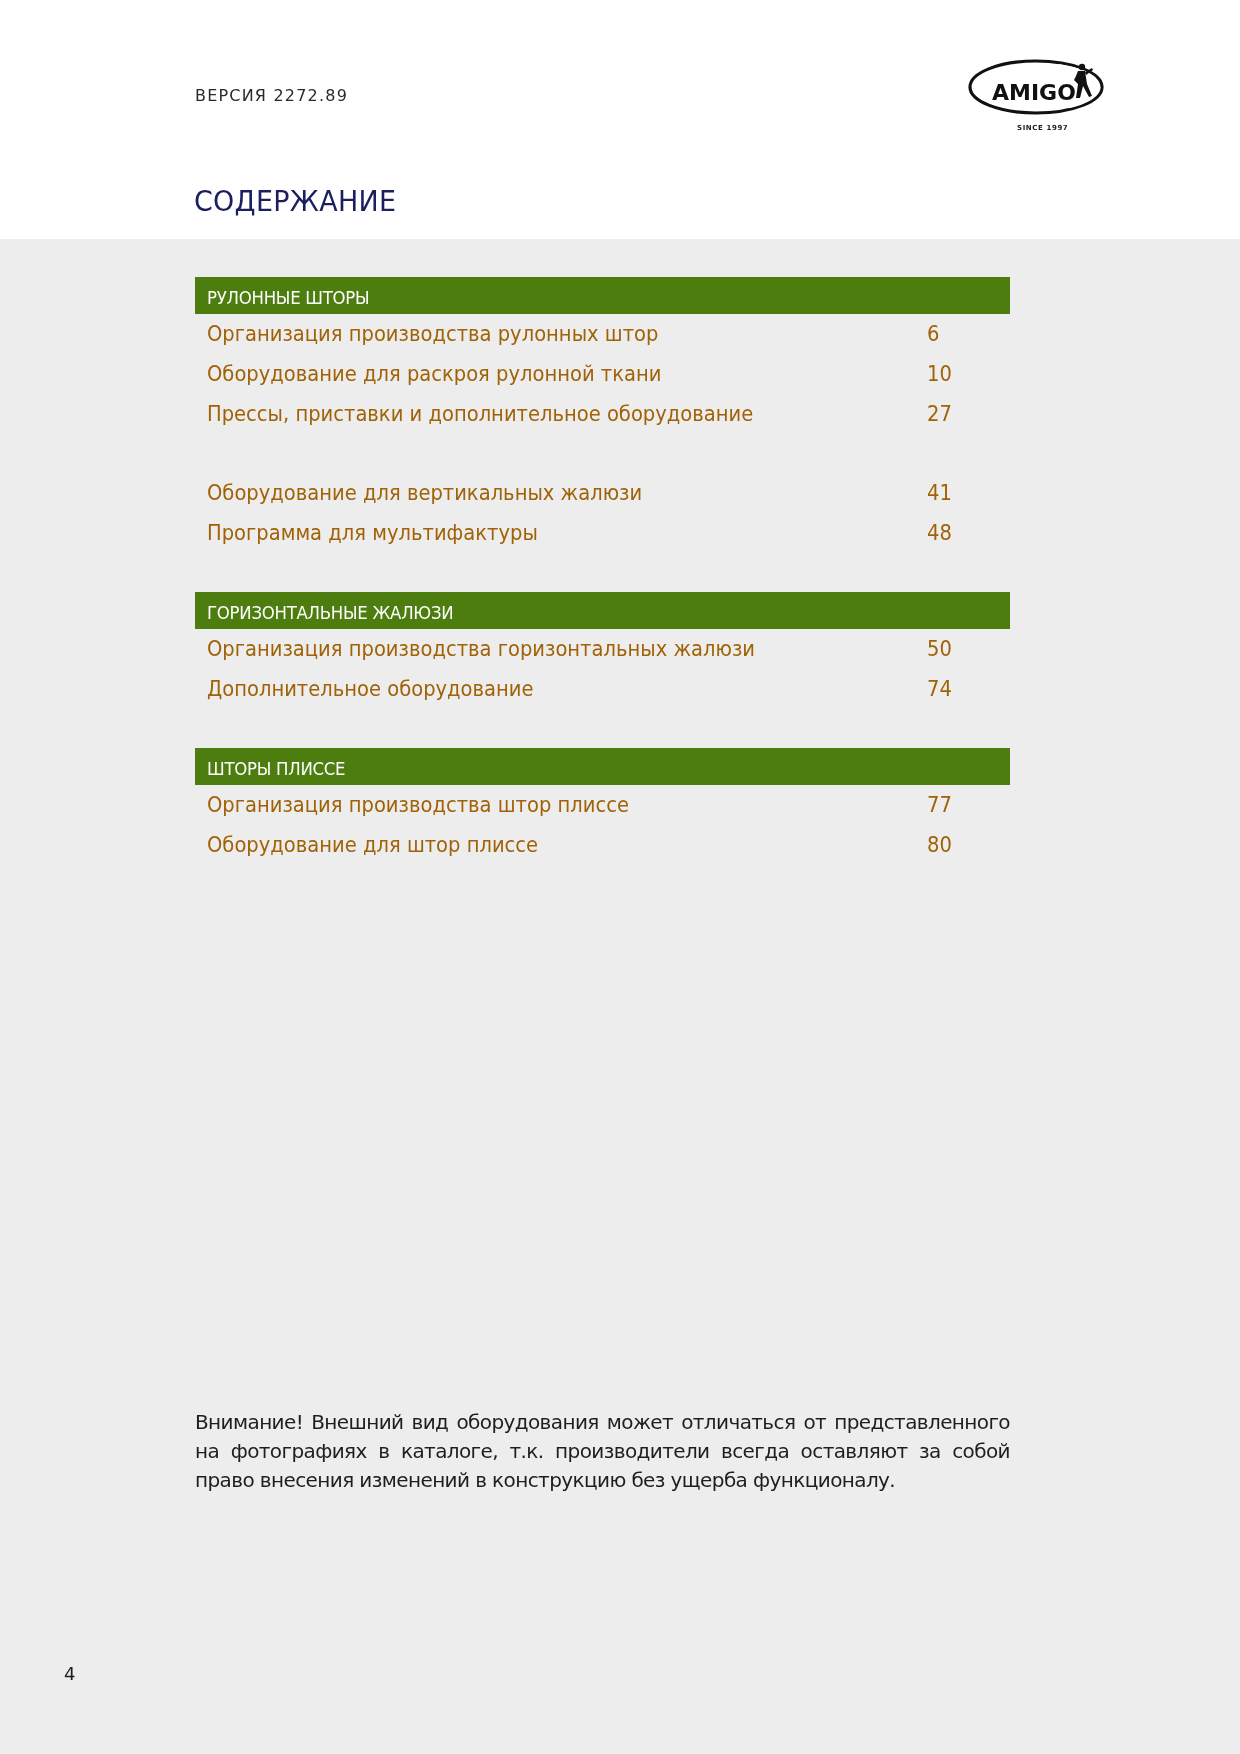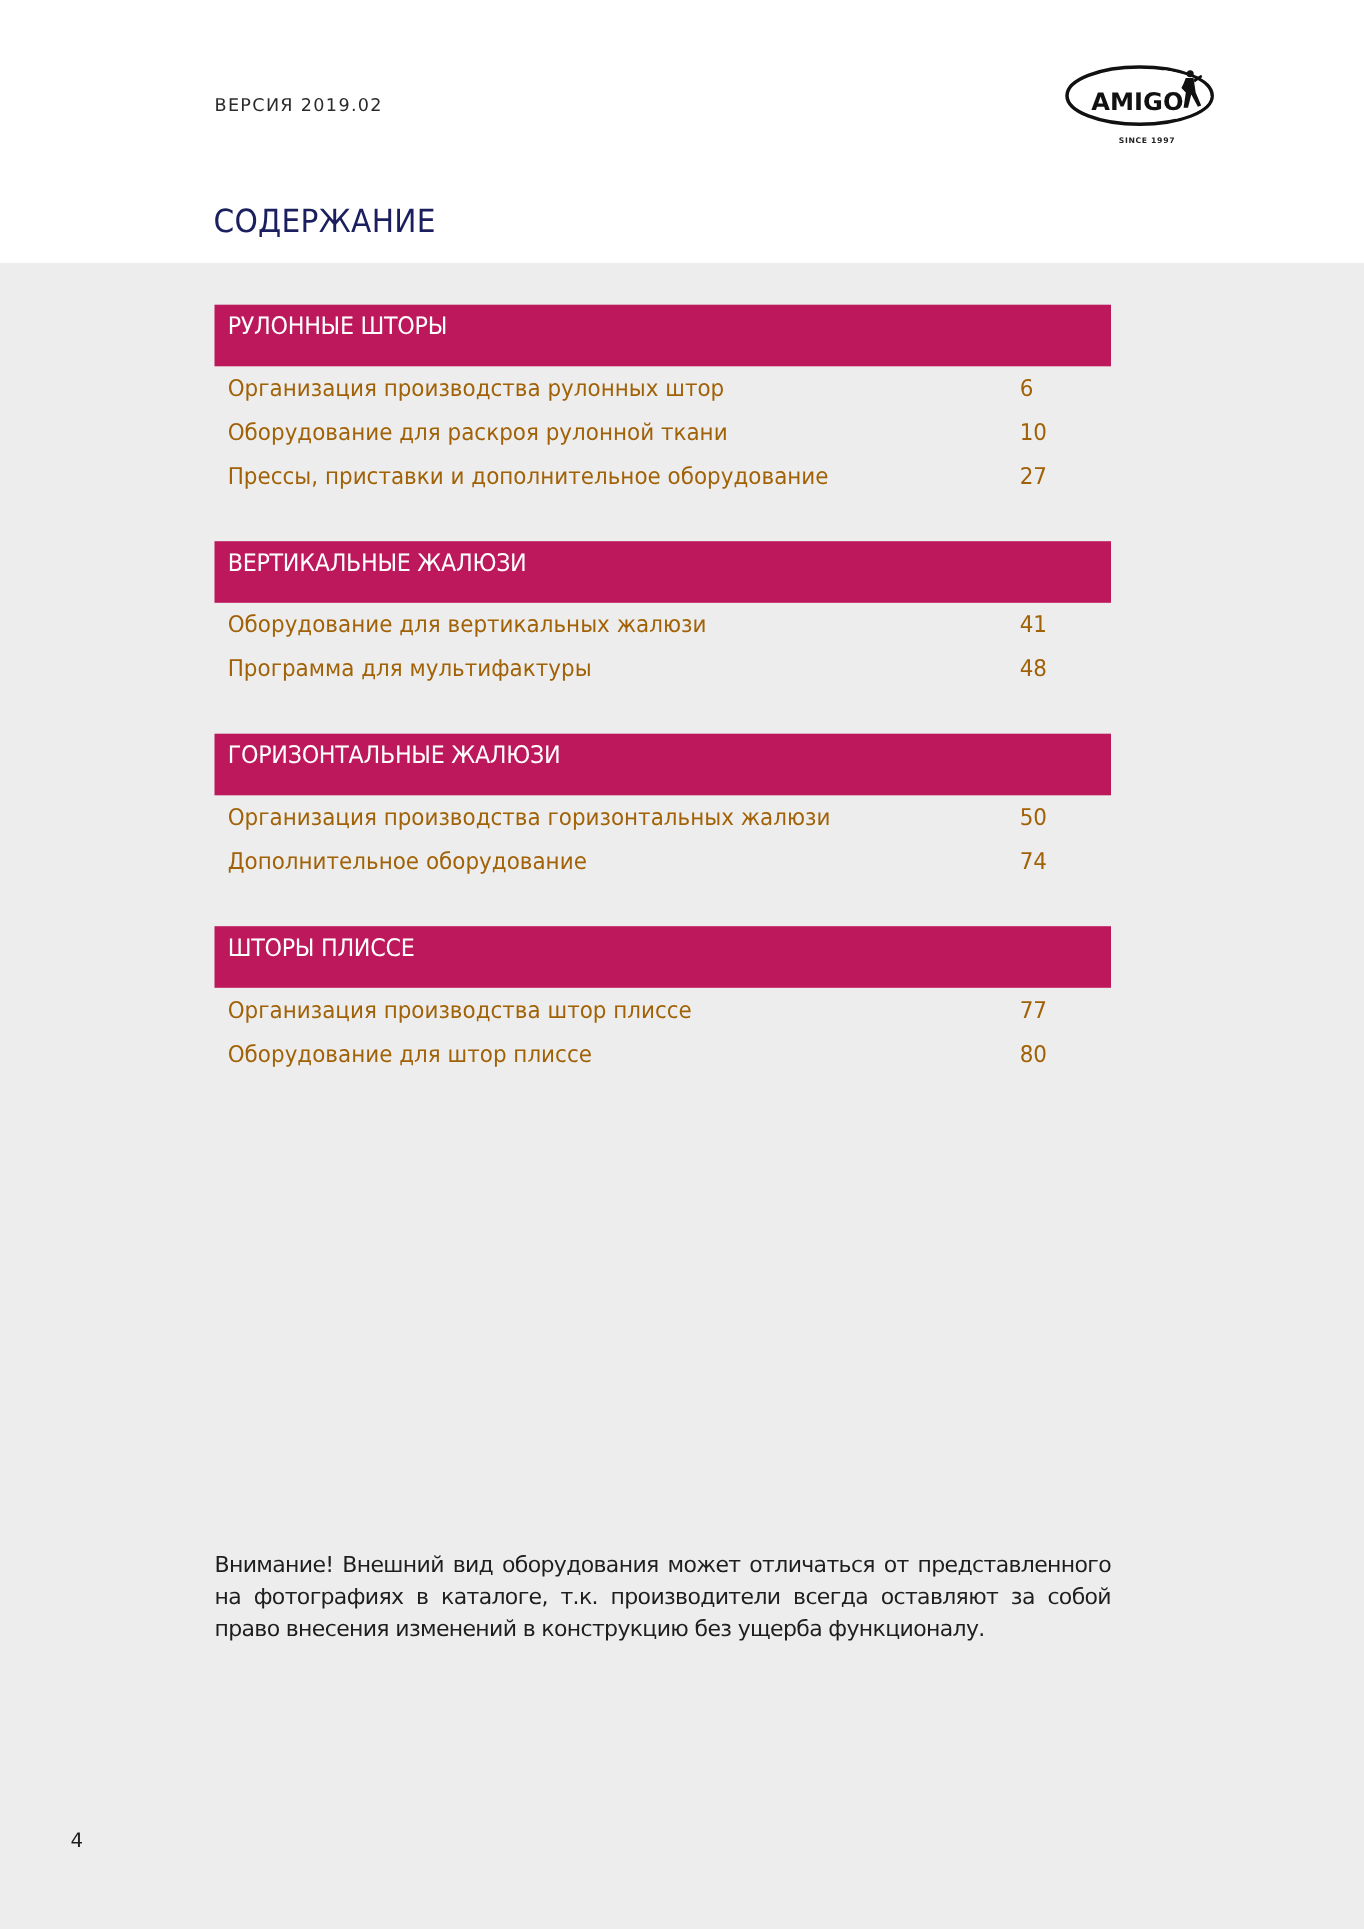--- a/index.html
+++ b/index.html
@@ -24,22 +24,22 @@
       transform: scaleX(0.93); transform-origin: left top;
     }
     .logo {
       position: absolute; left: 968px; top: 58px; width: 142px; height: 84px;
     }
     .logo svg { width: 142px; height: 84px; display: block; }
 
     .toc { position: absolute; left: 195px; top: 277px; width: 815px; }
     .section { margin-bottom: 39px; }
     .sec-head {
-      height: 56px; background: #be185d; color: #ffffff;
-      font-size: 22px; line-height: 41px; padding-left: 12px;
+      height: 37px; background: #4d7c0f; color: #ffffff;
+      font-size: 18px; line-height: 41px; padding-left: 12px;
       letter-spacing: -0.3px;
       white-space: nowrap;
     }
     .sec-head span { display: inline-block; transform: scaleX(0.92); transform-origin: left center; }
     .row {
       position: relative; height: 40px; line-height: 40px;
       font-size: 21px; color: #a16207; white-space: nowrap;
     }
     .row .label {
       position: absolute; left: 12px; top: 0;
@@ -57,21 +57,21 @@
     }
     .page-num {
       position: absolute; left: 64px; top: 1663px;
       font-size: 18px; color: #1e1e1e;
     }
   </style>
 </head>
 <body>
 
 <div class="top">
-  <div class="version">ВЕРСИЯ 2019.02</div>
+  <div class="version">ВЕРСИЯ 2272.89</div>
   <div class="title">СОДЕРЖАНИЕ</div>
   <div class="logo">
     <svg viewBox="0 0 142 84">
       <ellipse cx="68" cy="29" rx="66" ry="26" fill="none" stroke="#111" stroke-width="3.2"></ellipse>
       <ellipse cx="68" cy="29" rx="64" ry="24" fill="none" stroke="#ffffff" stroke-width="1.2" stroke-dasharray="40 200"></ellipse>
       <text x="24" y="42" font-family="DejaVu Sans, sans-serif" font-weight="bold" font-size="22" fill="#111">AMIGO</text>
       <g fill="#111">
         <circle cx="114" cy="9" r="3.2"></circle>
         <path d="M110 13 L117 13 L119 26 L124 38 L121 39 L115 28 L112 40 L108 40 L110 26 L106 22 L108 18 Z"></path>
         <path d="M117 14 L124 10 L125 12 L118 17 Z"></path>
@@ -92,21 +92,20 @@
         <span class="label">Оборудование для раскроя рулонной ткани</span>
         <span class="page">10</span>
       </div>
     <div class="row">
         <span class="label">Прессы, приставки и дополнительное оборудование</span>
         <span class="page">27</span>
       </div>
   </div>
 
   <div class="section">
-    <div class="sec-head"><span>ВЕРТИКАЛЬНЫЕ ЖАЛЮЗИ</span></div>
     <div class="row">
         <span class="label">Оборудование для вертикальных жалюзи</span>
         <span class="page">41</span>
       </div>
     <div class="row">
         <span class="label">Программа для мультифактуры</span>
         <span class="page">48</span>
       </div>
   </div>
 

